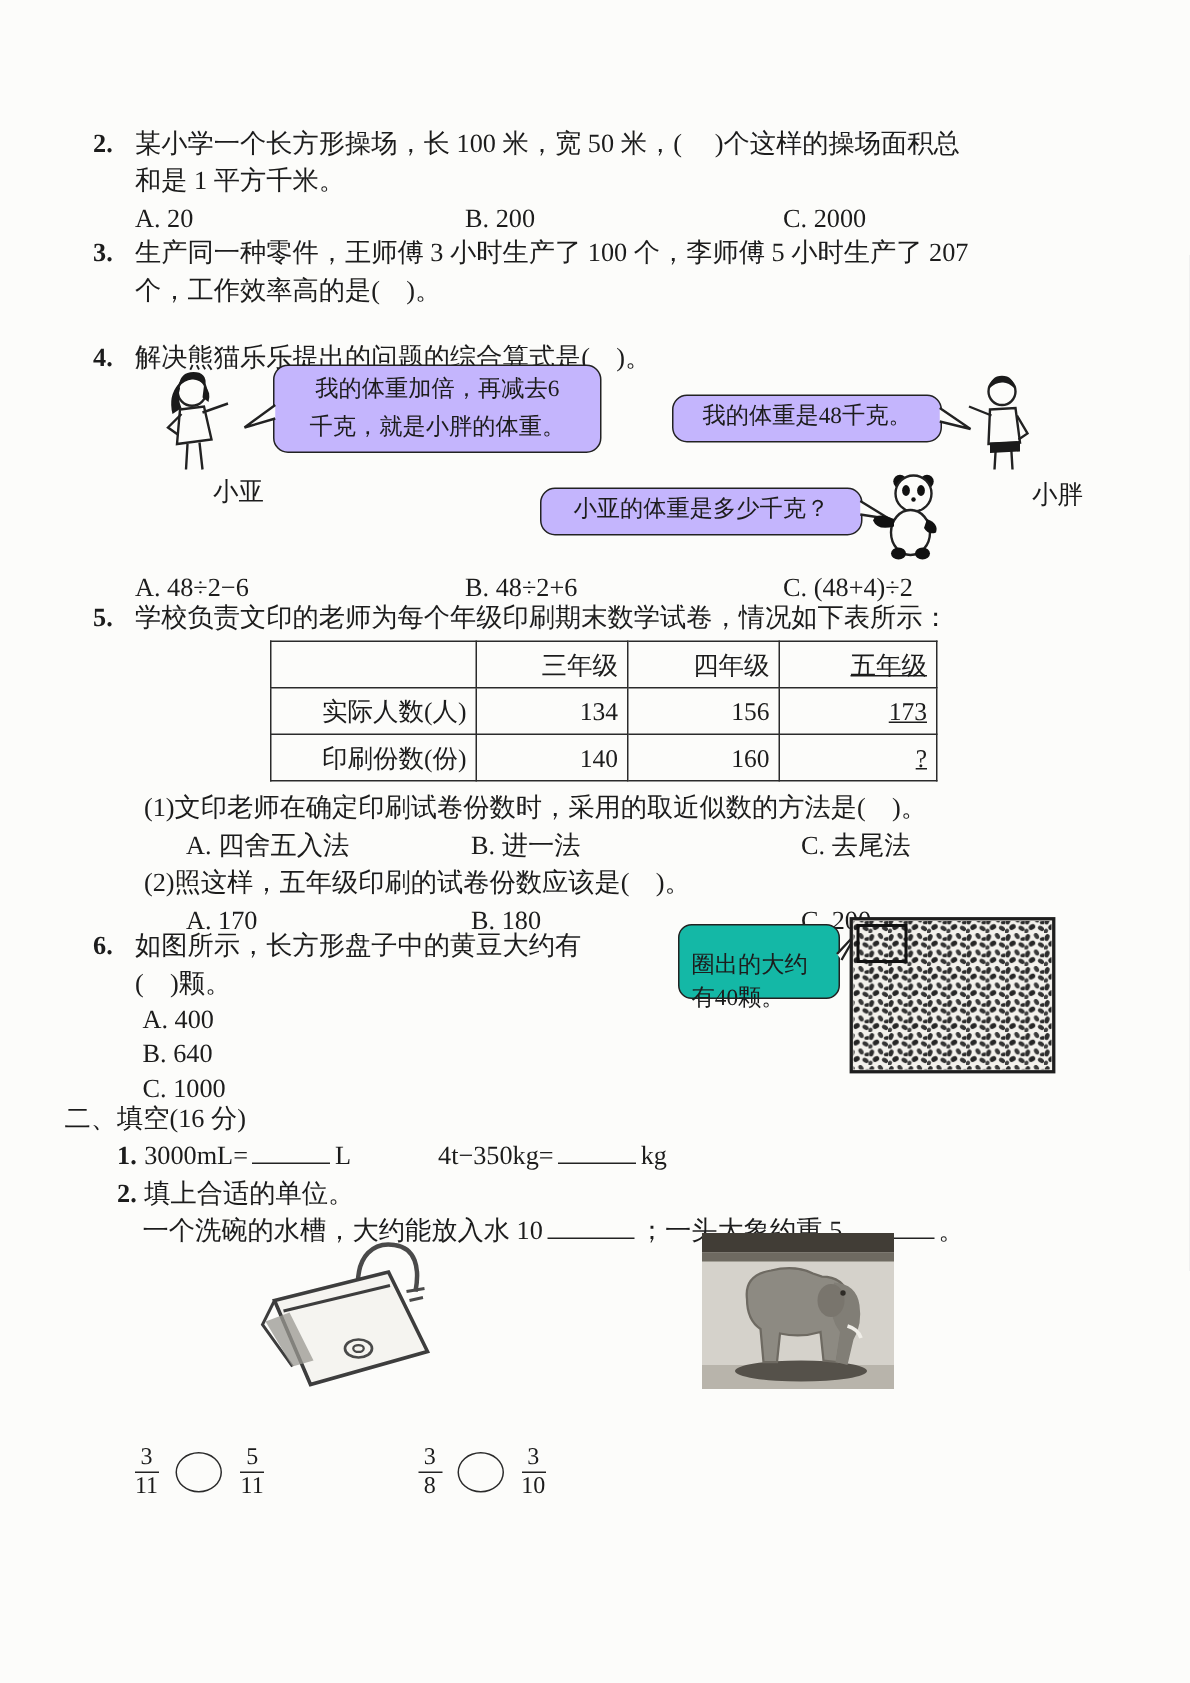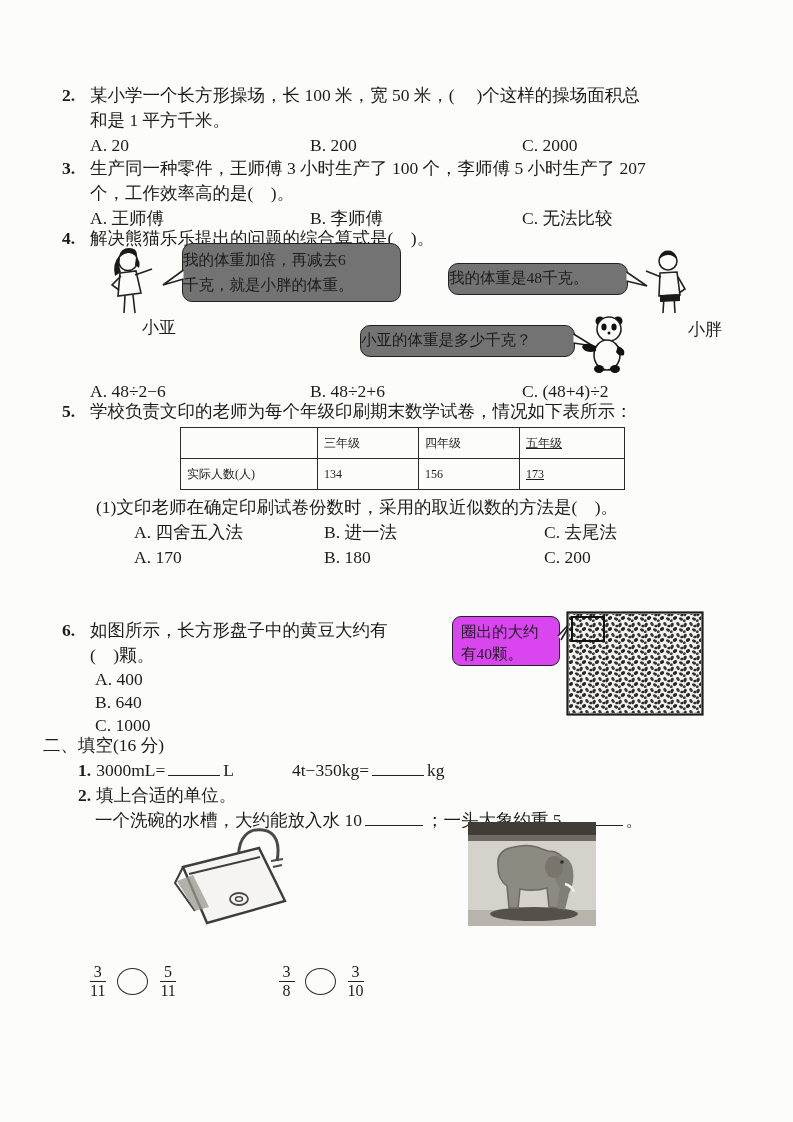--- a/index.html
+++ b/index.html
@@ -8,48 +8,48 @@
     background:#fcfcfa;color:#1c1c1c;overflow:hidden;
     font-family:"Liberation Serif","DejaVu Serif",serif;
     font-size:17.5px;line-height:25px;
   }
   .q{position:absolute;left:62px;width:682px;padding-left:28px;box-sizing:border-box;}
   .qnum{position:absolute;left:0;top:0;font-weight:bold;}
   .opts{display:flex;}
   .opts .o1{width:220px;}
   .opts .o2{width:212px;}
   .opts .o3{flex:1;}
-  .opts.sub{margin-left:44px;}
+  .opts.sub{margin-left:34px;}
   .opts.sub .o1{width:190px;}
   .opts.sub .o2{width:220px;}
 
   
   .illus{position:relative;height:128px;margin-left:-28px;width:682px;}
   .bubble{
-    position:absolute;border:1.6px solid #222;border-radius:10px;background:#737373;
-    font-size:15.5px;box-sizing:border-box;
+    position:absolute;border:1.6px solid #222;border-radius:10px;background:#c4b5fd;
+    font-size:15.5px;text-align:center;box-sizing:border-box;
   }
   .ptr{position:absolute;}
   .charlabel{position:absolute;font-size:17px;margin-left:36px;}
 
   
   table.qtable{border-collapse:collapse;margin:3px 0 5px 90px;}
   table.qtable td{
-    border:1.6px solid #2b2b2b;height:30px;text-align:left;
-    font-size:12px;padding:0 6px;
+    border:1.6px solid #2b2b2b;height:30px;text-align:right;
+    font-size:17px;padding:0 6px;
   }
   table.qtable td.c0{width:124px;}
   table.qtable td.c1,table.qtable td.c2{width:88px;}
   table.qtable td.c3{width:92px;text-decoration:underline;}
 
   
   .callout{
     position:absolute;left:452px;top:616px;width:108px;height:50px;
-    border:1.6px solid #222;border-radius:9px;background:#d946ef;
-    font-size:15.5px;line-height:22px;padding:4px 0 0 8px;box-sizing:border-box;
+    border:1.6px solid #222;border-radius:9px;background:#14b8a6;
+    font-size:15.5px;line-height:22px;padding:16px 0 0 8px;box-sizing:border-box;
   }
   .beansbox{position:absolute;left:566px;top:611px;}
 
   
   #sec2{position:absolute;left:43px;top:733px;width:706px;height:300px;}
   .sec-title{font-weight:normal;}
   .s2item{padding-left:35px;position:relative;}
   .inum{font-weight:bold;margin-right:5px;}
   .blank{
     display:inline-block;width:52px;height:16px;
@@ -87,25 +87,20 @@
       <span class="o1">A. 20</span>
       <span class="o2">B. 200</span>
       <span class="o3">C. 2000</span>
     </div>
   </div>
 
   <div class="q" style="top:156px">
     <span class="qnum">3.</span>
     <div>生产同一种零件，王师傅 3 小时生产了 100 个，李师傅 5 小时生产了 207</div>
     <div>个，工作效率高的是(&nbsp;&nbsp;&nbsp;&nbsp;)。</div>
-    <div class="opts">
-      <span class="o1">A. 王师傅</span>
-      <span class="o2">B. 李师傅</span>
-      <span class="o3">C. 无法比较</span>
-    </div>
   </div>
 
   <div class="q" style="top:226px">
     <span class="qnum">4.</span>
     <div>解决熊猫乐乐提出的问题的综合算式是(&nbsp;&nbsp;&nbsp;&nbsp;)。</div>
 
     <div class="illus">
 
       <svg class="imgfig" style="left:36px;top:-6px" width="62" height="78" viewBox="0 0 62 78">
         <circle cx="30" cy="16" r="9.5" fill="#fcfcfa" stroke="#222" stroke-width="1.6"></circle>
@@ -185,29 +180,36 @@
         <td class="c1">三年级</td>
         <td class="c2">四年级</td>
         <td class="c3">五年级</td>
       </tr>
       <tr>
         <td class="c0">实际人数(人)</td>
         <td class="c1">134</td>
         <td class="c2">156</td>
         <td class="c3">173</td>
       </tr>
+      <tr>
+        <td class="c0">印刷份数(份)</td>
+        <td class="c1">140</td>
+        <td class="c2">160</td>
+        <td class="c3">?</td>
+      </tr>
     </tbody>
       </table>
 
     <div style="margin-left:6px">(1)文印老师在确定印刷试卷份数时，采用的取近似数的方法是(&nbsp;&nbsp;&nbsp;&nbsp;)。</div>
     <div class="opts sub">
       <span class="o1">A. 四舍五入法</span>
       <span class="o2">B. 进一法</span>
       <span class="o3">C. 去尾法</span>
     </div>
+    <div style="margin-left:6px">(2)照这样，五年级印刷的试卷份数应该是(&nbsp;&nbsp;&nbsp;&nbsp;)。</div>
     <div class="opts sub">
       <span class="o1">A. 170</span>
       <span class="o2">B. 180</span>
       <span class="o3">C. 200</span>
     </div>
   </div>
 
   <div class="q" style="top:618px;width:420px">
     <span class="qnum">6.</span>
     <div>如图所示，长方形盘子中的黄豆大约有</div>

